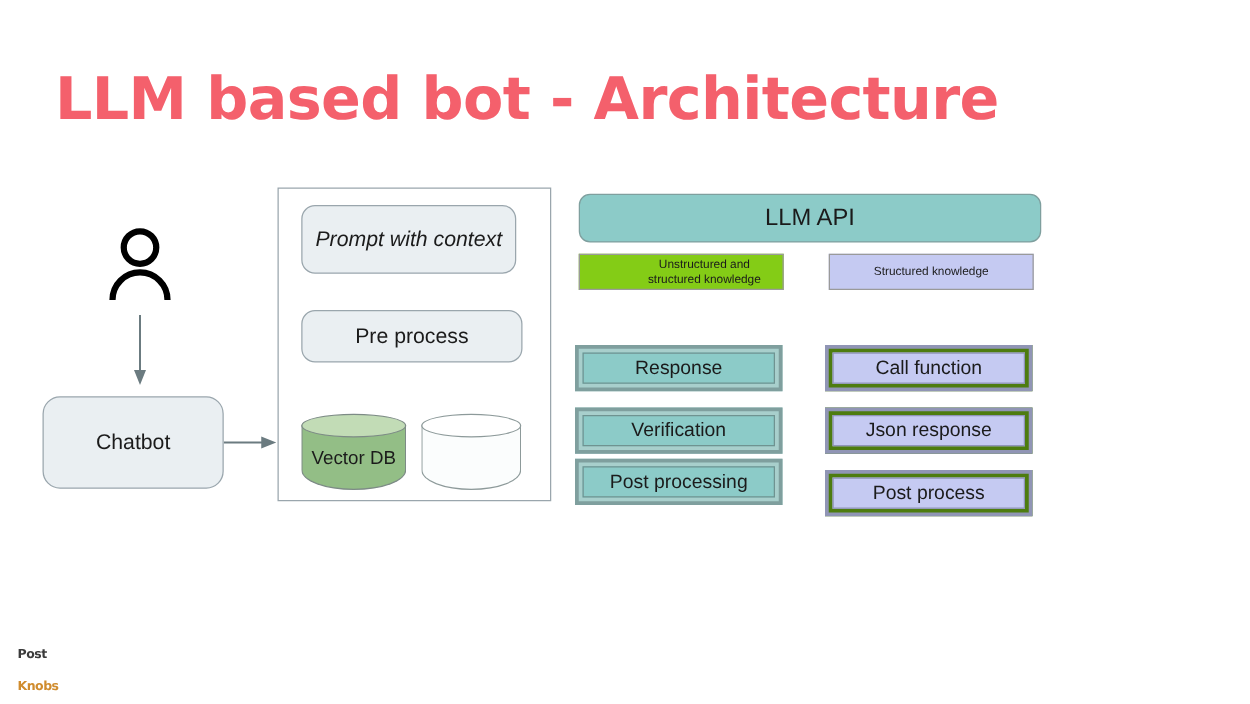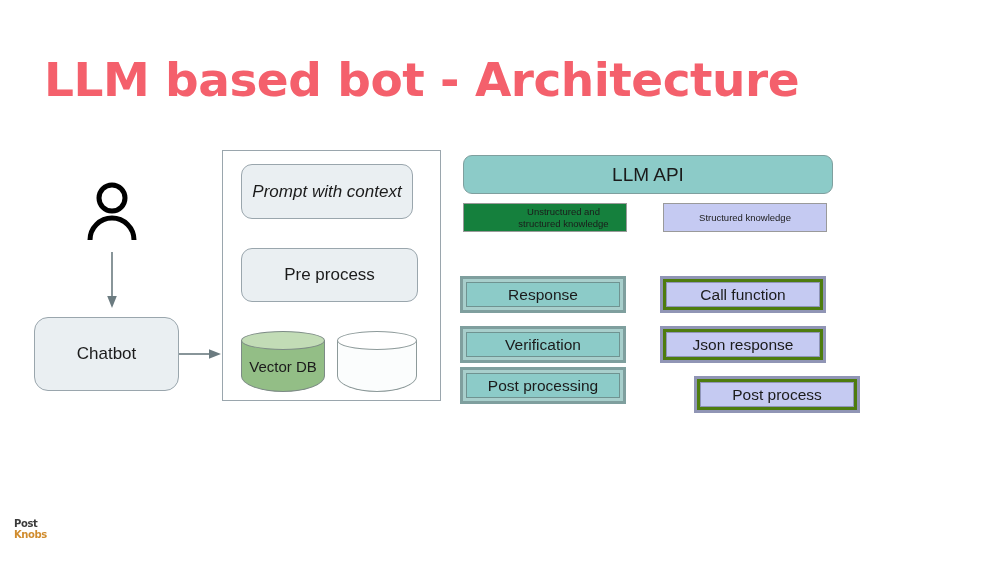--- a/index.html
+++ b/index.html
@@ -94,21 +94,21 @@
     height: 55px;
     font-size: 17px;
     line-height: 21px;
     border-radius: 11px;
     font-style: italic;
   }
   #pre-process-node {
     left: 241px;
     top: 248px;
     width: 177px;
-    height: 54px;
+    height: 42px;
     font-size: 17px;
     border-radius: 11px;
   }
 
   
   .cylinder {
     position: absolute;
     box-sizing: border-box;
   }
   .cyl-body {
@@ -203,21 +203,21 @@
     line-height: 12px;
     box-sizing: border-box;
     padding: 0 6px;
     font-family: "Liberation Sans", sans-serif;
   }
   #unstructured-knowledge-bar {
     left: 463px;
     top: 203px;
     width: 164px;
     height: 29px;
-    background: #15803d;
+    background: #84cc16;
     padding-left: 43px;
   }
   #structured-knowledge-bar {
     left: 663px;
     top: 203px;
     width: 164px;
     height: 29px;
     background: #c5caf2;
   }
 
@@ -256,21 +256,21 @@
   .bevel-purple .bevel-inner {
     background: #c5caf2;
     border-color: #8f94b8;
   }
 
   #response-box        { left: 460px; top: 247px; }
   #verification-box    { left: 460px; top: 297px; }
   #post-processing-box { left: 460px; top: 338px; }
   #call-function-box   { left: 660px; top: 247px; }
   #json-response-box   { left: 660px; top: 297px; }
-  #post-process-box    { left: 694px; top: 347px; }
+  #post-process-box    { left: 660px; top: 347px; }
 
   
   #brand-logo {
     position: absolute;
     left: 14px;
     top: 519px;
     width: 38px;
     height: 25px;
     line-height: 1;
   }
@@ -281,21 +281,21 @@
     color: #3b3b3b;
     letter-spacing: -0.4px;
     font-family: "DejaVu Sans", sans-serif;
   }
   #brand-logo .logo-knobs {
     display: block;
     font-size: 10px;
     font-weight: bold;
     color: #d08c2e;
     letter-spacing: -0.4px;
-    margin-top: 1px;
+    margin-top: 16px;
     font-family: "DejaVu Sans", sans-serif;
   }
 </style>
 </head>
 <body>
 
 <div id="slide-title">LLM based bot - Architecture</div>
 
 <div id="user-actor">
   <svg width="52" height="58" viewBox="0 0 52 58" aria-hidden="true">

